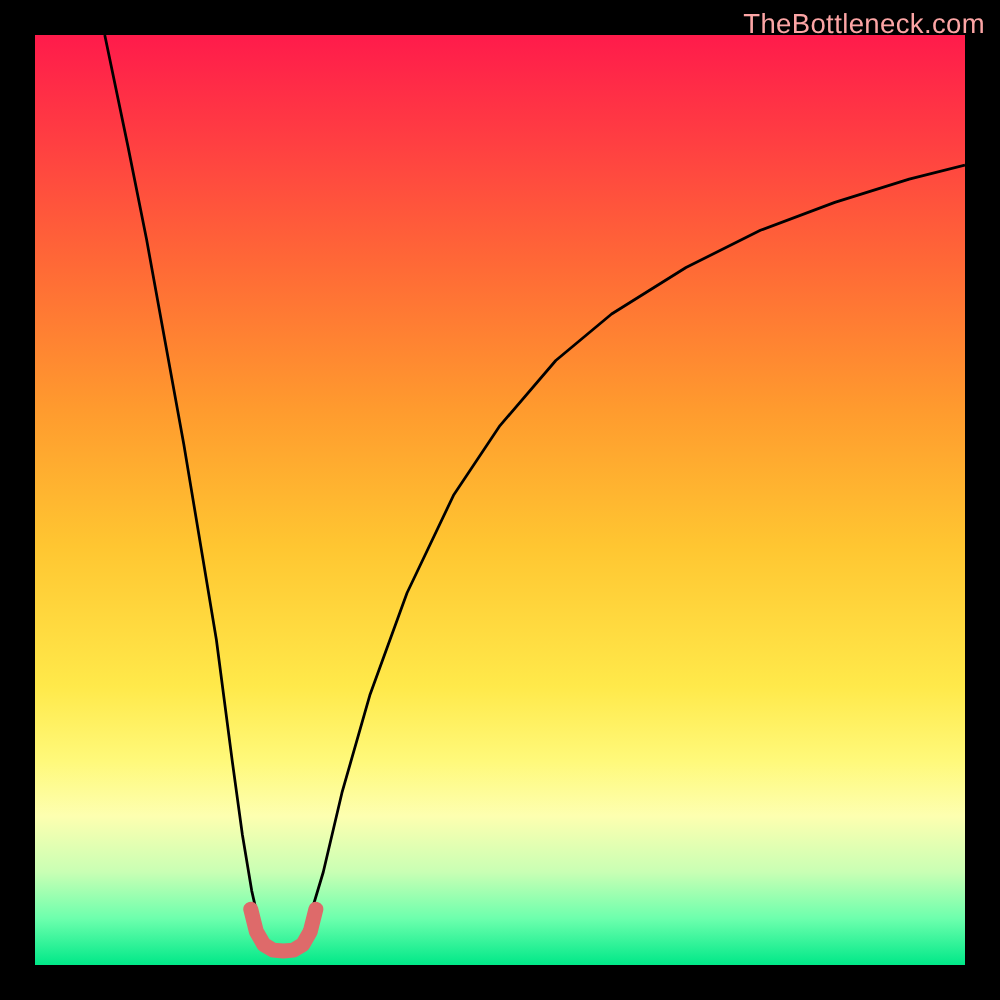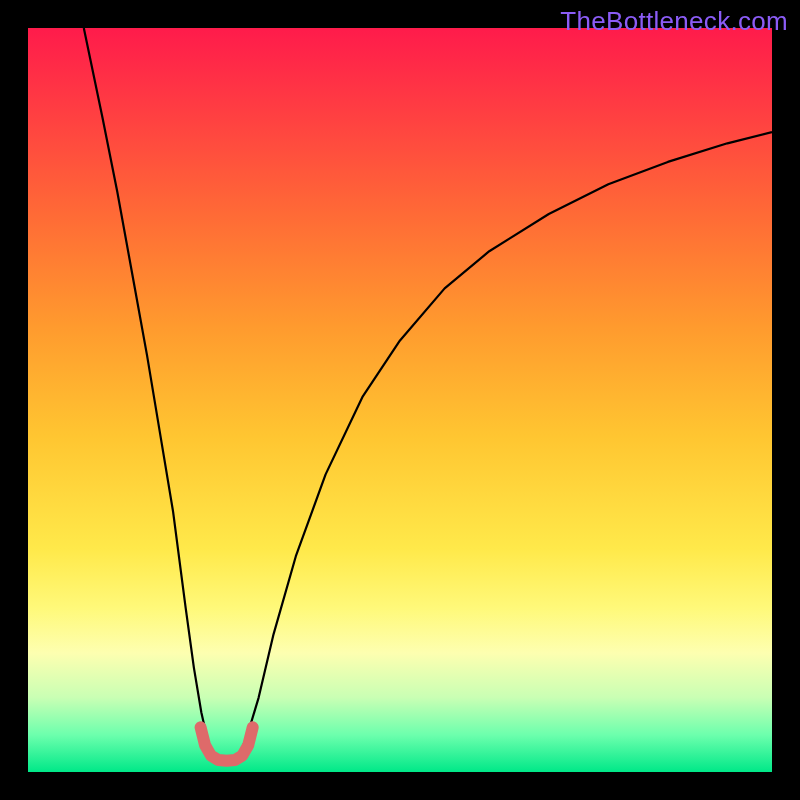--- a/index.html
+++ b/index.html
@@ -22,22 +22,22 @@
     left: 28px;
     top: 28px;
     width: 744px;
     height: 744px;
     overflow: hidden;
   }
   .watermark {
     position: absolute;
     top: 6px;
     right: 12px;
-    color: #8b5cf6;
-    font-size: 26px;
+    color: #fca5a5;
+    font-size: 22px;
     font-weight: 400;
     letter-spacing: 0.3px;
     z-index: 10;
   }
   svg { display: block; }
 </style>
 </head>
 <body>
 
 <div class="frame">

